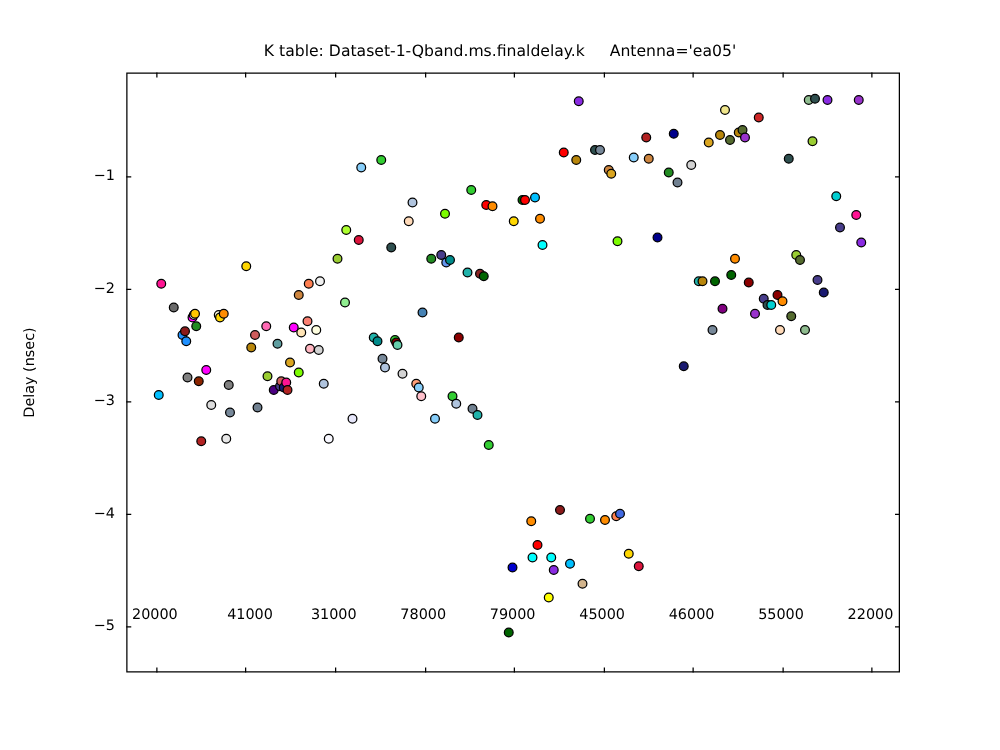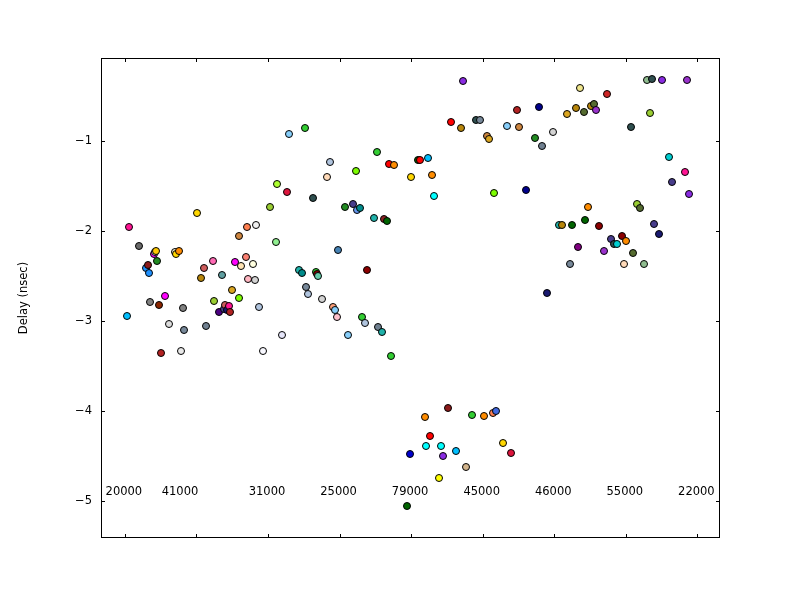--- a/index.html
+++ b/index.html
@@ -121,20 +121,21 @@
     transform: translate(-50%, -50%) rotate(-90deg);
     transform-origin: center center;
     white-space: nowrap;
   }
 </style>
 </head>
 <body>
 
 <div id="figure">
 
+  <div id="title">K table: Dataset-1-Qband.ms.finaldelay.k     Antenna='ea05'</div>
 
   <div id="plot-area">
     <div id="points-layer">
         <div class="pt" style="left: 25.05px; top: 256.66px; background: rgb(0, 191, 255);"></div>
         <div class="pt" style="left: 27.19px; top: 168.41px; background: rgb(255, 20, 147);"></div>
         <div class="pt" style="left: 36.5px; top: 187.32px; background: rgb(105, 105, 105);"></div>
         <div class="pt" style="left: 44.37px; top: 208.93px; background: rgb(30, 144, 255);"></div>
         <div class="pt" style="left: 45.8px; top: 206.23px; background: rgb(139, 26, 26);"></div>
         <div class="pt" style="left: 46.51px; top: 214.33px; background: rgb(30, 144, 255);"></div>
         <div class="pt" style="left: 47.95px; top: 243.15px; background: rgb(128, 128, 128);"></div>
@@ -327,23 +328,23 @@
         <div class="ytick-line-right" style="top: 262.06px;"></div>
         <div class="ytick-line" style="top: 352.12px;"></div>
         <div class="ytick-line-right" style="top: 352.12px;"></div>
         <div class="ytick-line" style="top: 442.18px;"></div>
         <div class="ytick-line-right" style="top: 442.18px;"></div>
       </div>
   </div>
 
   <div id="xtick-labels-layer">
       <div class="xtick-label" style="left: 123.9px;">20000</div>
-      <div class="xtick-label" style="left: 180px;">41000</div>
+      <div class="xtick-label" style="left: 200px;">41000</div>
       <div class="xtick-label" style="left: 267.02px;">31000</div>
-      <div class="xtick-label" style="left: 338.58px;">25000</div>
+      <div class="xtick-label" style="left: 338.58px;">78000</div>
       <div class="xtick-label" style="left: 410.14px;">79000</div>
       <div class="xtick-label" style="left: 481.7px;">45000</div>
       <div class="xtick-label" style="left: 553.26px;">46000</div>
       <div class="xtick-label" style="left: 624.82px;">55000</div>
       <div class="xtick-label" style="left: 696.38px;">22000</div>
     </div>
   <div id="ytick-labels-layer">
       <div class="ytick-label" style="position: absolute; left: 92px; top: 139.95px;">−1</div>
       <div class="ytick-label" style="position: absolute; left: 92px; top: 230.01px;">−2</div>
       <div class="ytick-label" style="position: absolute; left: 92px; top: 320.06px;">−3</div>

